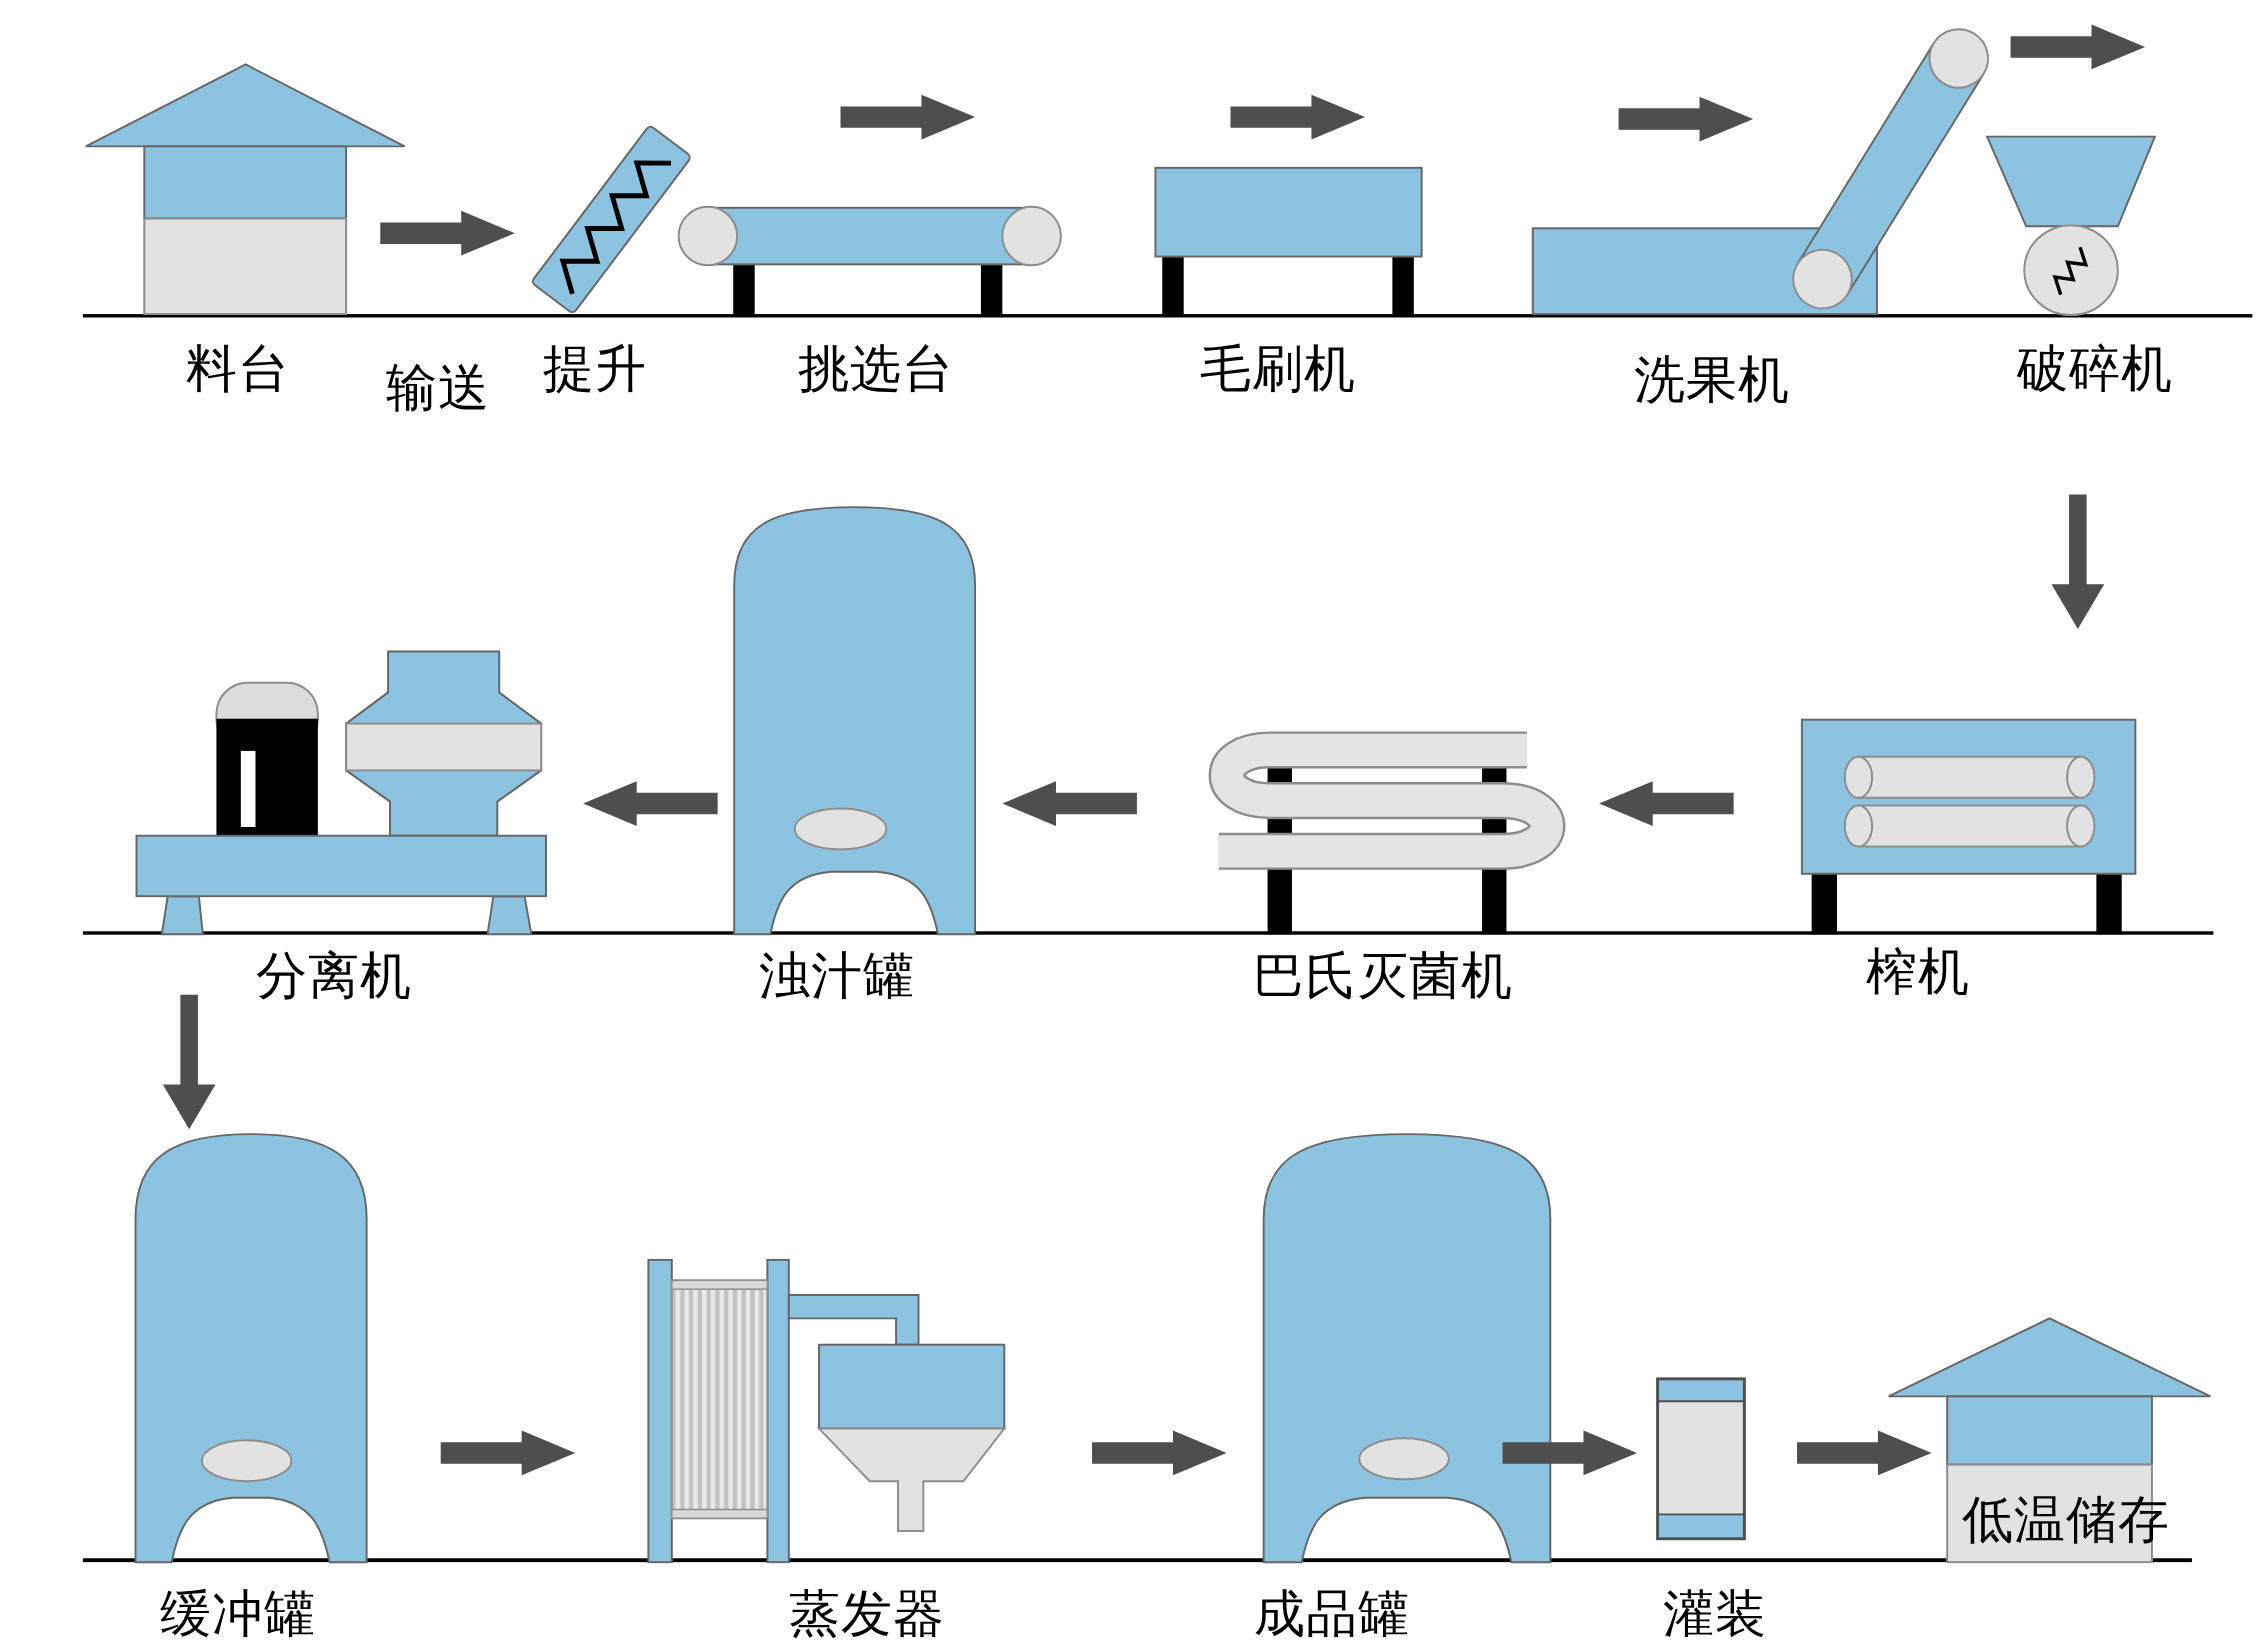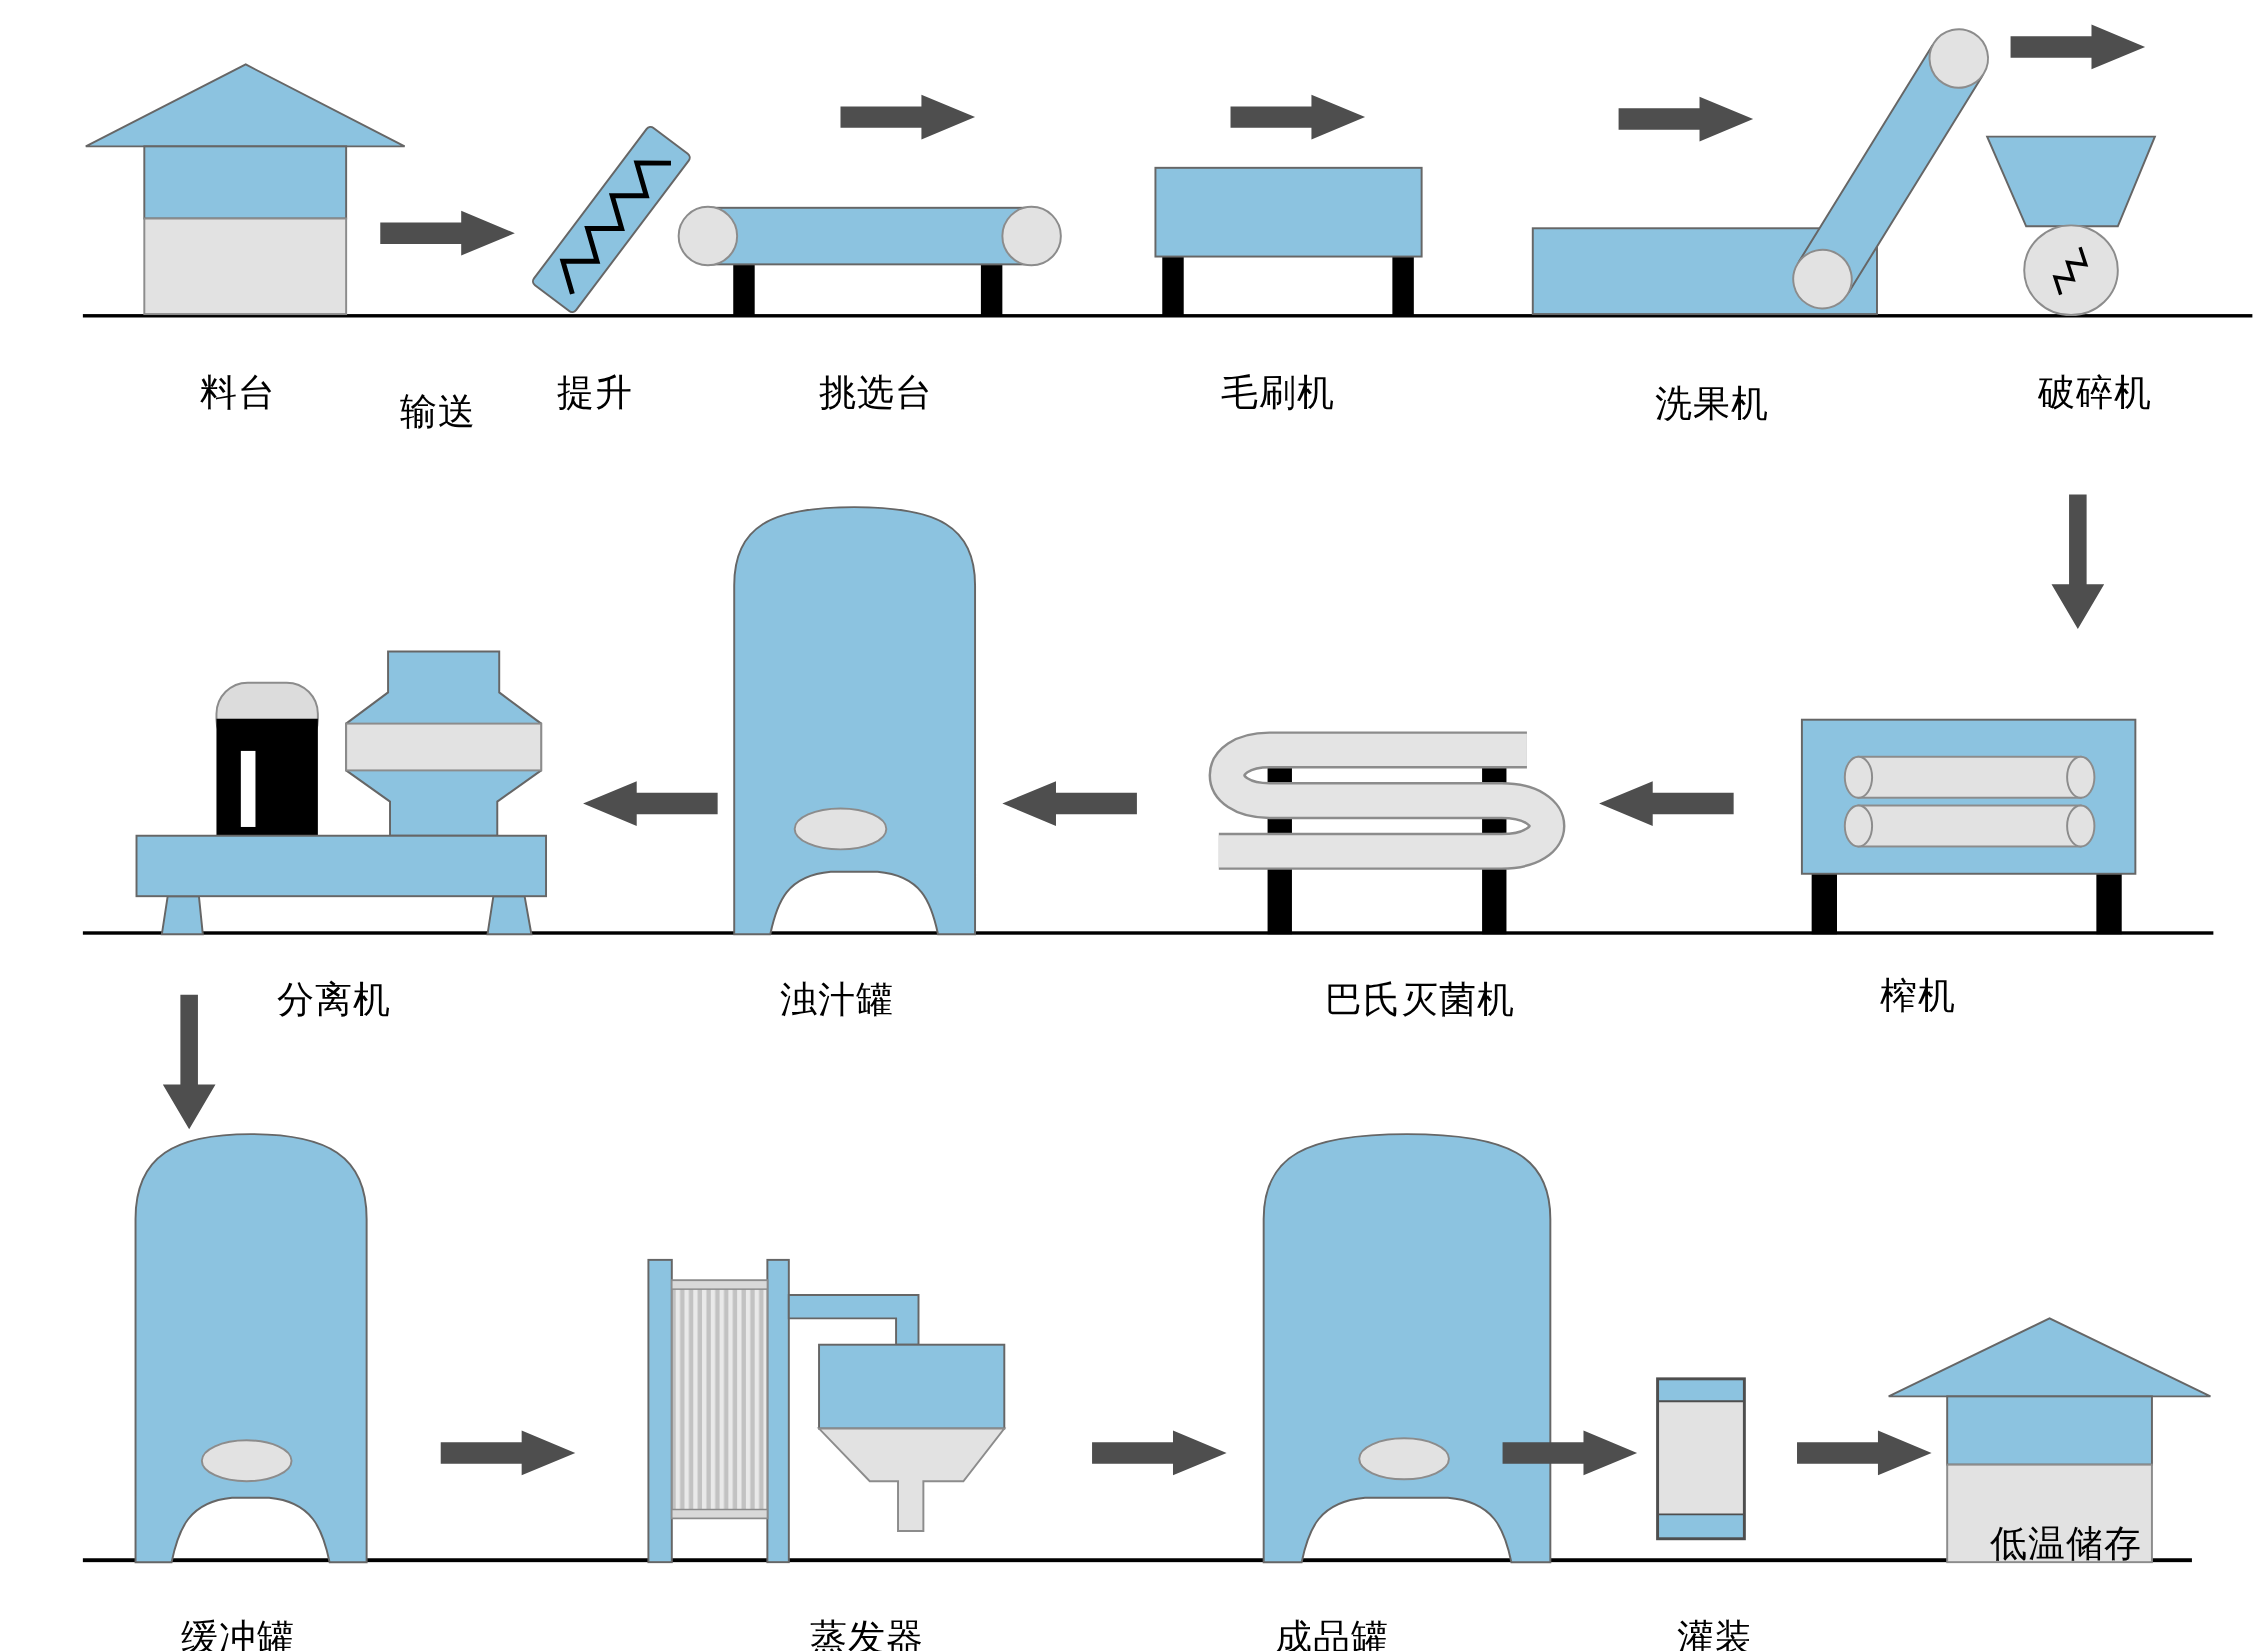--- a/index.html
+++ b/index.html
@@ -17,25 +17,24 @@
     height:1651px;
     background:#ffffff;
     overflow:hidden;
     font-family:"DejaVu Sans","Liberation Sans",sans-serif;
   }
   #scene{position:absolute;left:0;top:0;}
   .lbl{
     position:absolute;
     transform:translateX(-50%);
     white-space:nowrap;
-    font-size:37px;
+    font-size:51px;
     line-height:1.1;
     color:var(--c-black);
     letter-spacing:1px;
-    margin-top:32px;
   }
 </style>
 </head>
 <body>
 
 <div id="canvas">
 
 <svg id="scene" width="2267" height="1651" viewBox="0 0 2325 1693">
   <defs>
     <polygon id="arR" points="-138,-11 -55,-11 -55,-23 0,0 -55,23 -55,11 -138,11"></polygon>
@@ -194,21 +193,21 @@
 <div class="lbl" style="left:238px;top:341px">料台</div>
 <div class="lbl" style="left:438px;top:360px">输送</div>
 <div class="lbl" style="left:595px;top:341px">提升</div>
 <div class="lbl" style="left:876px;top:341px">挑选台</div>
 <div class="lbl" style="left:1278px;top:341px">毛刷机</div>
 <div class="lbl" style="left:1712px;top:352px">洗果机</div>
 <div class="lbl" style="left:2095px;top:341px">破碎机</div>
 
 <div class="lbl" style="left:334px;top:948px">分离机</div>
 <div class="lbl" style="left:837px;top:948px">浊汁罐</div>
-<div class="lbl" style="left:1420px;top:948px">巴氏灭菌机</div>
+<div class="lbl" style="left:1383px;top:948px">巴氏灭菌机</div>
 <div class="lbl" style="left:1918px;top:944px">榨机</div>
 
 <div class="lbl" style="left:238px;top:1586px">缓冲罐</div>
 <div class="lbl" style="left:867px;top:1586px">蒸发器</div>
 <div class="lbl" style="left:1332px;top:1586px">成品罐</div>
 <div class="lbl" style="left:1715px;top:1586px">灌装</div>
 <div class="lbl" style="left:2066px;top:1492px">低温储存</div>
 
 </div>
 

